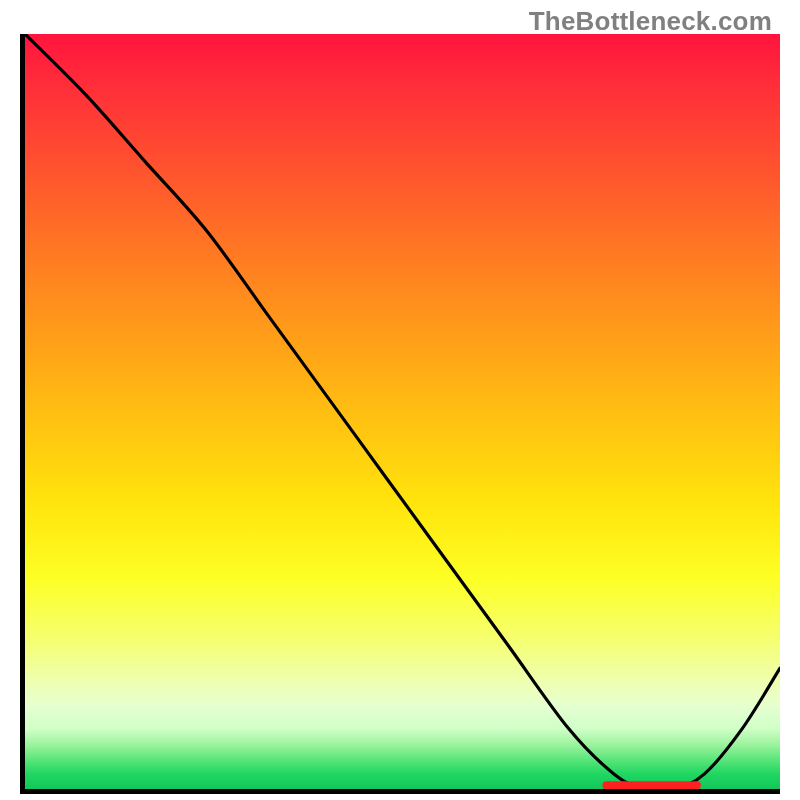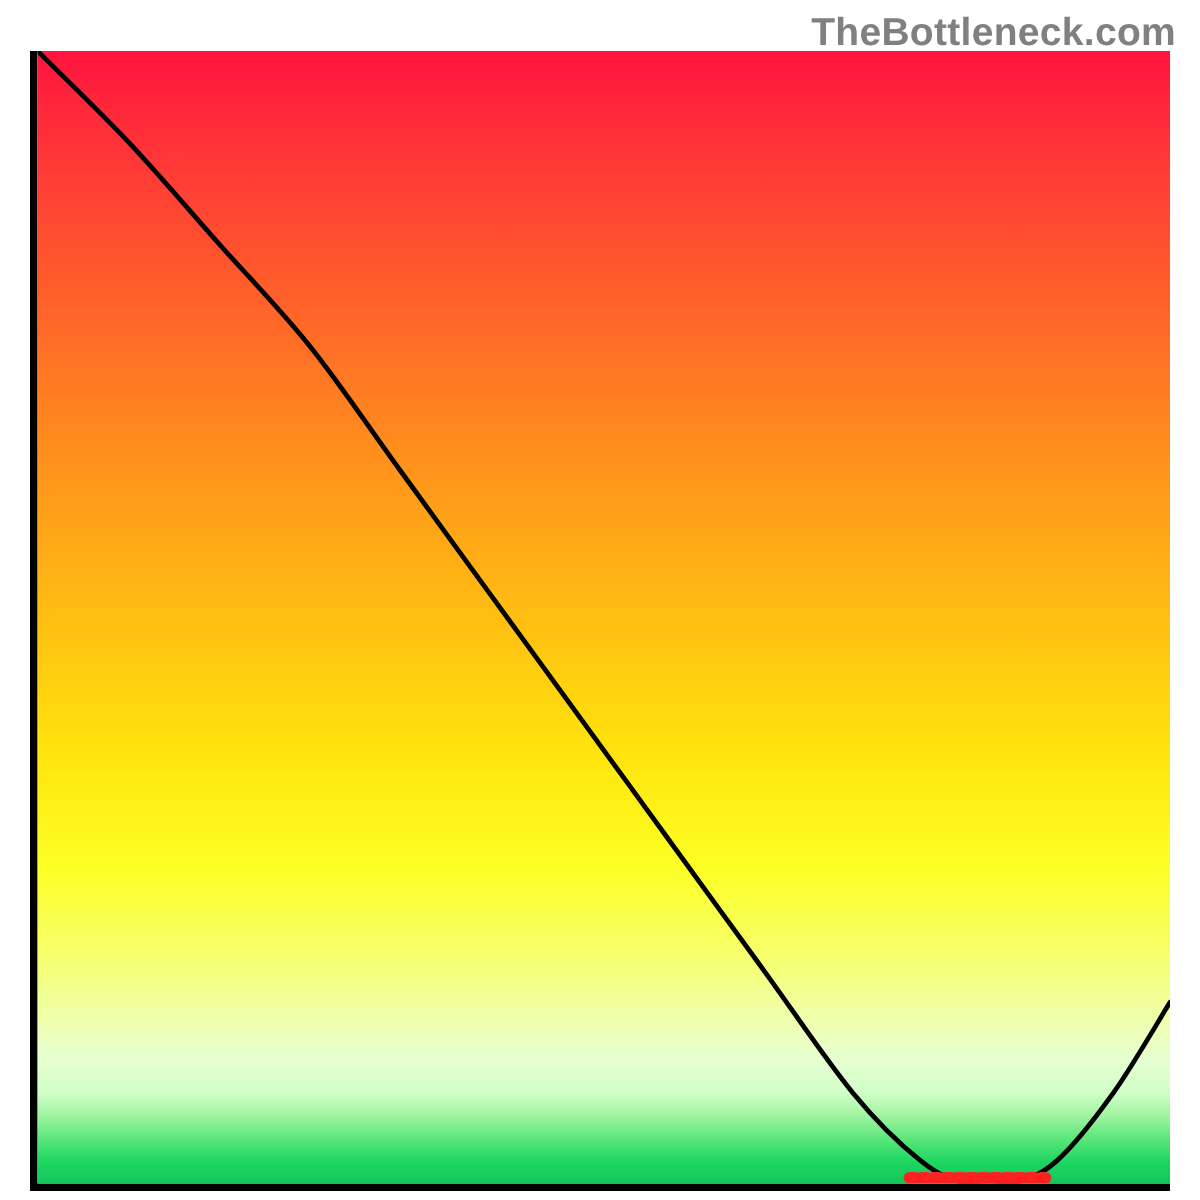--- a/index.html
+++ b/index.html
@@ -12,21 +12,21 @@
     overflow: hidden;
   }
   .frame {
     position: relative;
     width: 800px;
     height: 800px;
   }
   .watermark {
     position: absolute;
     top: 6px;
-    right: 16px;
+    right: 28px;
     font-size: 26px;
     font-weight: 600;
     color: #808080;
     letter-spacing: 0.2px;
   }
   .plot {
     position: absolute;
     left: 20px;
     top: 34px;
     width: 760px;

